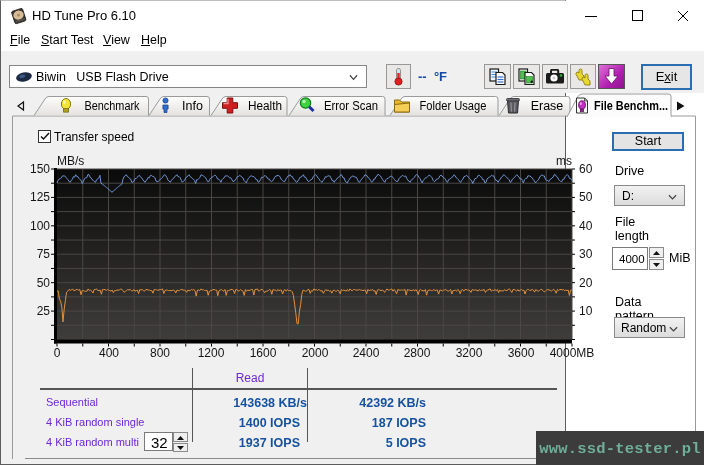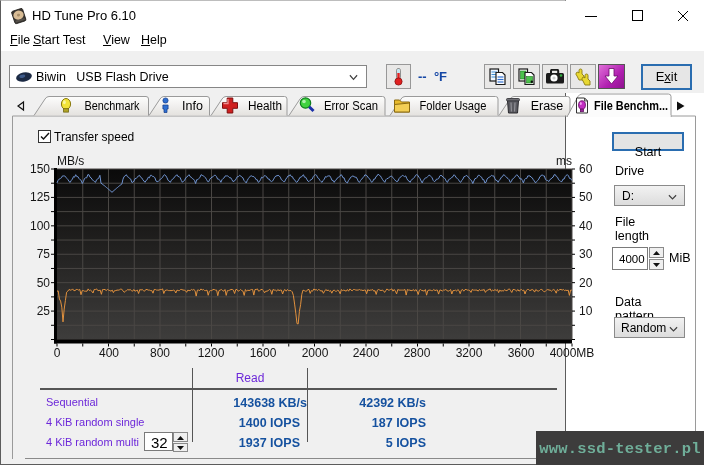--- a/index.html
+++ b/index.html
@@ -50,21 +50,21 @@
   <g stroke="#000" stroke-width="1" fill="none">
   <line x1="23" y1="15.5" x2="35" y2="15.5"></line>
   <rect x="70.5" y="9.5" width="10" height="10"></rect>
   <line x1="116" y1="10" x2="126" y2="20"></line>
         <line x1="126" y1="10" x2="116" y2="20"></line>
   </g>
 </svg>
 
 <div class="abs" id="menu">
   <span style="left:9px"><u>F</u>ile</span>
-  <span style="left:32px"><u>S</u>tart Test</span>
+  <span style="left:40px"><u>S</u>tart Test</span>
   <span style="left:102px"><u>V</u>iew</span>
   <span style="left:140px"><u>H</u>elp</span>
 </div>
 
 <div class="abs" style="left:0;top:92px"><svg id="tabs" width="705" height="26" viewBox="0 0 705 26">
         <defs>
           <linearGradient id="tg" x1="0" y1="0" x2="0" y2="1">
             <stop offset="0" stop-color="#fdfdfd"></stop>
             <stop offset="1" stop-color="#e4e2df"></stop>
           </linearGradient>
@@ -323,21 +323,21 @@
           <text x="337" y="206" text-anchor="middle">2400</text>
           <text x="388" y="206" text-anchor="middle">2800</text>
           <text x="440" y="206" text-anchor="middle">3200</text>
           <text x="492" y="206" text-anchor="middle">3600</text>
           <text x="543" y="206" text-anchor="middle">4000MB</text>
           <text x="28" y="14" text-anchor="start">MB/s</text>
           <text x="543" y="14" text-anchor="end">ms</text>
         </g>
 </svg></div>
 
-<div class="abs" style="left:611px;top:131px;width:72px;height:19px;border:2px solid #2a6db0;background:#e4e4e4;font-size:12.5px;text-align:center;padding-top:11px">Start</div>
+<div class="abs" style="left:611px;top:131px;width:72px;height:19px;border:2px solid #2a6db0;background:#e4e4e4;font-size:12.5px;text-align:center;padding-top:0">Start</div>
 <div class="abs lbl" style="left:614px;top:163px">Drive</div>
 <div class="abs combo2" style="left:613px;top:184px;width:71px;height:21px">
   <span style="position:absolute;left:7px;top:3px">D:</span>
   <svg class="chev" style="right:7px;top:7px" width="10" height="8" viewBox="0 0 10 8">
         <path d="M1,1.5 L5,5.5 L9,1.5" fill="none" stroke="#404040" stroke-width="1.3"></path>
       </svg>
 </div>
 <div class="abs lbl" style="left:614px;top:214px">File length</div>
 <div class="abs spinbox" style="left:611px;top:246px;width:36px;height:23px;font-size:11.5px">
       <span style="position:absolute;left:6px;top:5px">4000</span>

